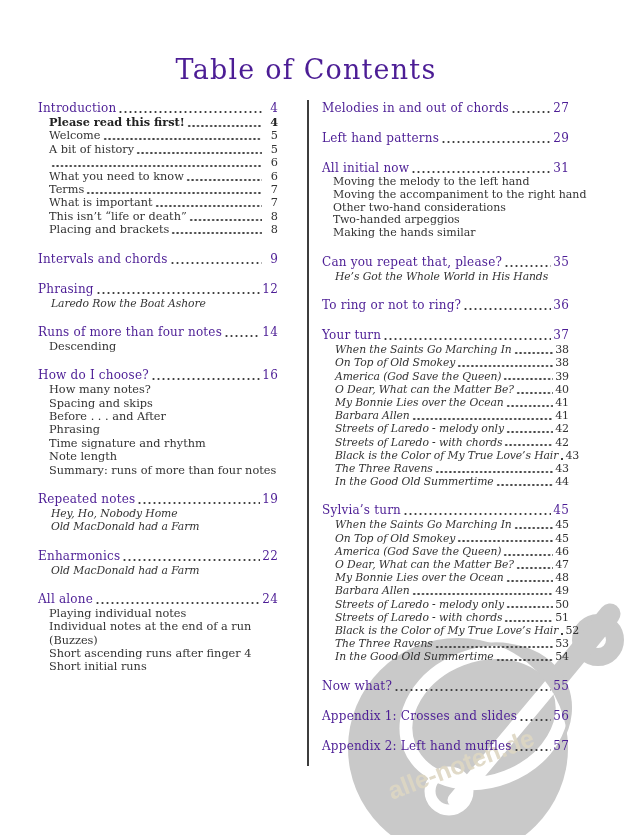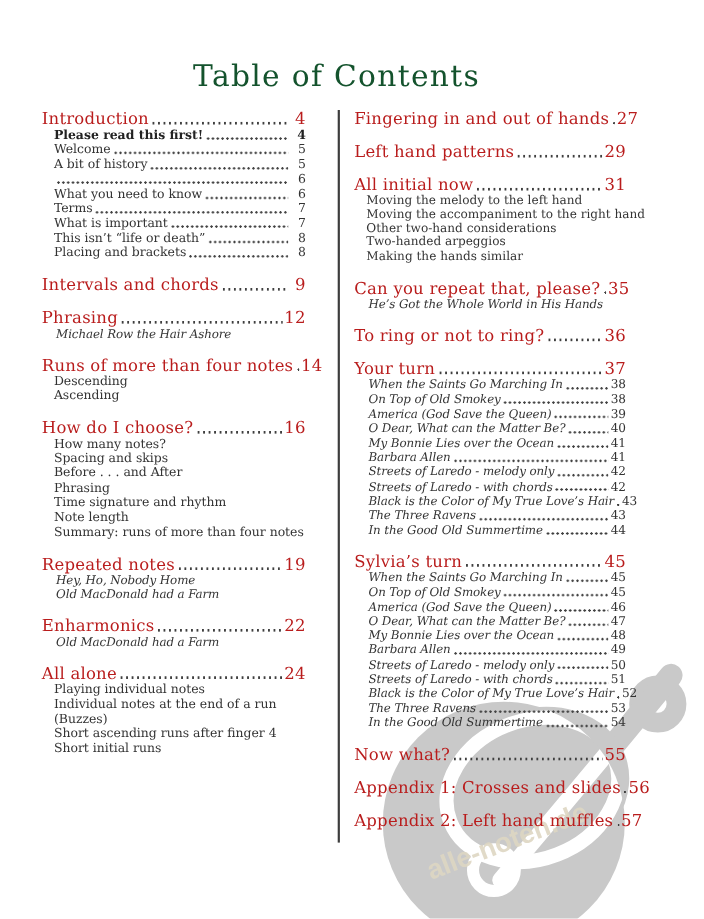--- a/index.html
+++ b/index.html
@@ -4,30 +4,30 @@
 <style>
   html,body{margin:0;padding:0;}
   body{
     width:640px;height:835px;background:#ffffff;position:relative;overflow:hidden;
     font-family:"DejaVu Serif", serif;color:#2e2e2e;
   }
   .page{position:absolute;inset:0;}
   .wm{position:absolute;left:0;top:0;z-index:0;pointer-events:none;}
   .title{
     position:absolute;top:54px;left:0;width:612px;margin:0;z-index:2;
-    text-align:center;font-size:27px;font-weight:400;letter-spacing:1.2px;color:#14532d;
+    text-align:center;font-size:27px;font-weight:400;letter-spacing:1.2px;color:#4c1d95;
   }
   .col{position:absolute;top:100px;z-index:2;}
   .col-left{left:38px;width:240px;}
   .col-right{left:322px;width:247px;}
   .divider{position:absolute;left:307px;top:100px;width:1.5px;height:666px;background:#3d3d3d;z-index:1;}
   .group{margin-bottom:14px;}
   .row{display:flex;align-items:baseline;white-space:nowrap;}
   .row .label{flex:0 1 auto;}
-  .row-main{font-size:15px;line-height:16px;letter-spacing:0.2px;color:#b91c1c;}
+  .row-main{font-size:12px;line-height:16px;letter-spacing:0.2px;color:#4c1d95;}
   .row-sub,.row-subbold{font-size:11.3px;line-height:13.4px;padding-left:11px;color:#333;justify-content:space-between;}
   .col-right .row-sub{font-size:11px;line-height:12.8px;}
   .row-subbold{font-weight:bold;color:#222;}
   .row-italic{font-style:italic;font-size:10.8px;line-height:13.2px;letter-spacing:-0.1px;padding-left:13px;color:#333;}
   .leader{
     flex:1 1 auto;min-width:3px;height:4px;align-self:flex-end;margin:0 2px 2px 2px;
     background-image:radial-gradient(circle, #3f3f3f 0.9px, rgba(0,0,0,0) 1.25px);
     background-size:5px 4px;background-repeat:repeat-x;background-position:0 50%;
   }
   .row-sub .leader,.row-subbold .leader,.row-italic .leader{background-size:4.4px 4px;margin-bottom:1.5px;}
@@ -124,34 +124,31 @@
           <span class="page-num">9</span>
         </div>
       </div>
       <div class="group">
         <div class="row row-main">
           <span class="label">Phrasing</span>
           <span class="leader"></span>
           <span class="page-num">12</span>
         </div>
         <div class="row row-italic">
-          <span class="label">Michael Row the Hair Ashore</span>
+          <span class="label">Laredo Row the Boat Ashore</span>
         </div>
       </div>
       <div class="group">
         <div class="row row-main">
           <span class="label">Runs of more than four notes</span>
           <span class="leader"></span>
           <span class="page-num">14</span>
         </div>
         <div class="row row-sub">
           <span class="label">Descending</span>
-        </div>
-        <div class="row row-sub">
-          <span class="label">Ascending</span>
         </div>
       </div>
       <div class="group">
         <div class="row row-main">
           <span class="label">How do I choose?</span>
           <span class="leader"></span>
           <span class="page-num">16</span>
         </div>
         <div class="row row-sub">
           <span class="label">How many notes?</span>
@@ -218,21 +215,21 @@
         </div>
         <div class="row row-sub">
           <span class="label">Short initial runs</span>
         </div>
       </div>
     </div>
   <div class="divider"></div>
   <div class="col col-right">
       <div class="group">
         <div class="row row-main">
-          <span class="label">Fingering in and out of hands</span>
+          <span class="label">Melodies in and out of chords</span>
           <span class="leader"></span>
           <span class="page-num">27</span>
         </div>
       </div>
       <div class="group">
         <div class="row row-main">
           <span class="label">Left hand patterns</span>
           <span class="leader"></span>
           <span class="page-num">29</span>
         </div>

